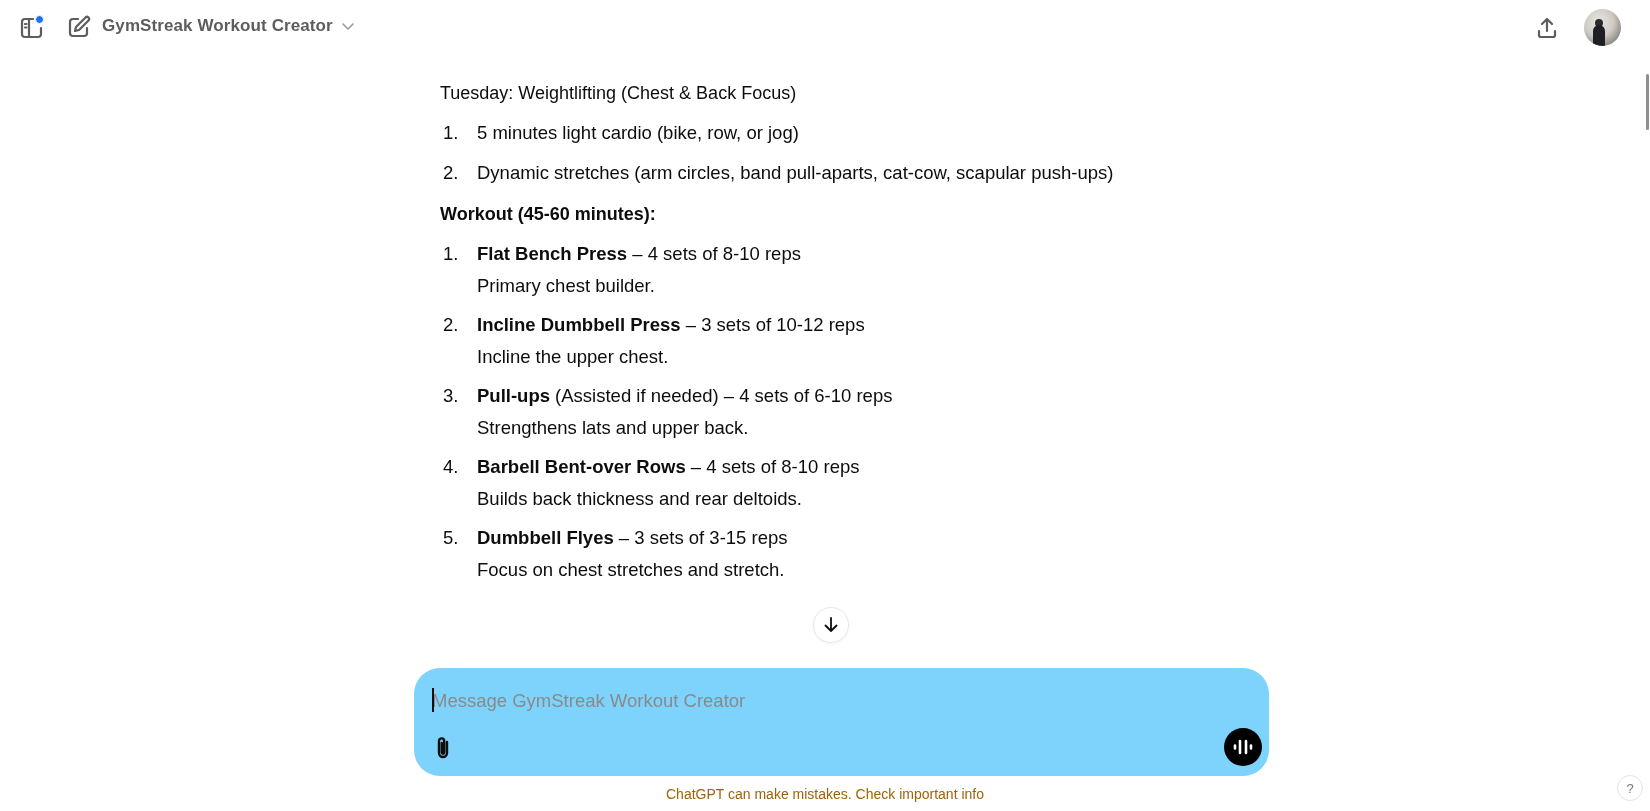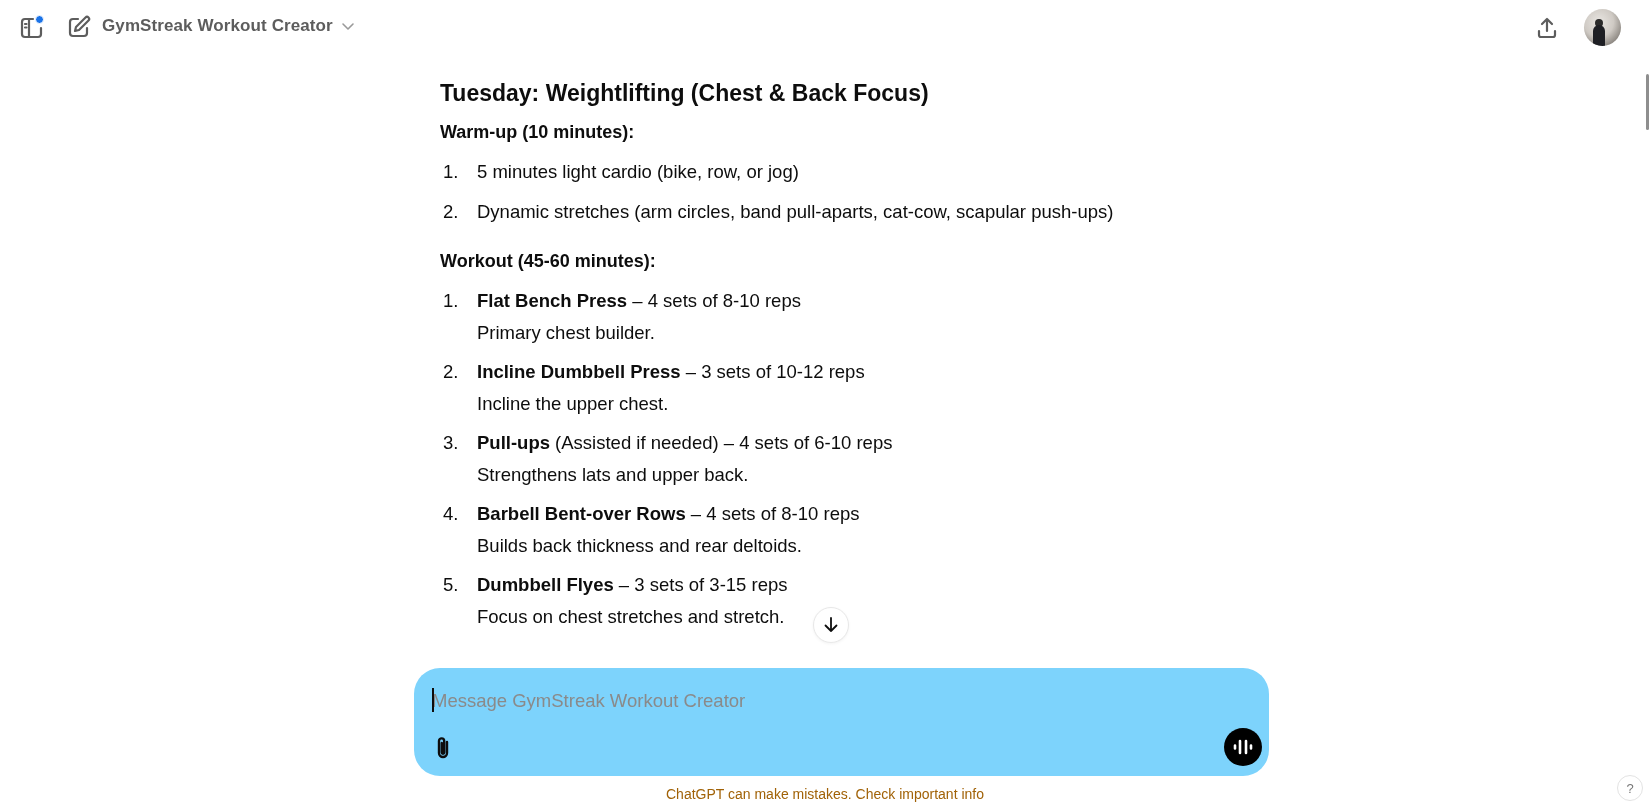--- a/index.html
+++ b/index.html
@@ -15,27 +15,27 @@
     .title-text { font-size: 17px; font-weight: bold; color: #5d5d5d; letter-spacing: 0.1px; }
     .share { left: 1533px; top: 14px; width: 28px; height: 28px; }
     .avatar { position: absolute; left: 1584px; top: 9px; width: 37px; height: 37px; border-radius: 50%; overflow: hidden;
       background: radial-gradient(circle at 40% 35%, #e9e6e2 0%, #cfcac4 45%, #8f8a84 75%, #3c3a38 100%); cursor: pointer; }
     .avatar .figure { position: absolute; left: 9px; top: 16px; width: 12px; height: 22px; background: #1e1f24; border-radius: 6px 6px 0 0; }
     .avatar .head { position: absolute; left: 11px; top: 10px; width: 8px; height: 8px; background: #2a2a2a; border-radius: 50%; }
 
     .scrollbar { position: absolute; left: 1646px; top: 74px; width: 3px; height: 56px; background: #8e8e8e; border-radius: 2px; }
 
     .content { position: absolute; left: 440px; top: 80px; width: 720px; }
-    .h-day { font-size: 23px; font-weight: bold; line-height: 26px; margin-bottom: 13px; }
+    .h-day { font-size: 18px; font-weight: normal; line-height: 26px; margin-bottom: 13px; }
     .h-sec { font-size: 18px; font-weight: bold; line-height: 26px; }
     .list { list-style: none; }
     .li { position: relative; padding-left: 37px; font-size: 18.5px; line-height: 26px; }
     .li .num { position: absolute; left: 3px; top: 0; }
     .warm .li { margin-top: 14px; }
-    .sec2 { margin-top: 23px; }
+    .sec2 { margin-top: 15px; }
     .work .li { margin-top: 13px; }
     .work .li:first-child { margin-top: 14px; }
     .li .bold { font-weight: bold; margin-top: 40px; }
     .li .note { display: block; margin-top: 6px; }
 
     .scroll-down { position: absolute; left: 813px; top: 607px; width: 36px; height: 36px; border-radius: 50%; background: #fff; border: 1px solid #e8e8e8;
       box-shadow: 0 1px 3px rgba(0,0,0,0.05); display: flex; align-items: center; justify-content: center; cursor: pointer; }
 
     .composer-fade { position: absolute; left: 420px; top: 640px; width: 850px; height: 30px; background: linear-gradient(rgba(255,255,255,0), #fff); }
     .composer { position: absolute; left: 414px; top: 668px; width: 855px; height: 108px; background: #7dd3fc; border-radius: 26px; }
@@ -84,21 +84,20 @@
     <span class="head"></span>
     <span class="figure"></span>
   </div>
 </div>
 
 <div class="scrollbar"></div>
 
 <div class="content">
   <div class="h-day">Tuesday: Weightlifting (Chest &amp; Back Focus)</div>
 
-  <div class="h-sec">Warm-up (10 minutes):</div>
   <ol class="list warm">
     <li class="li">
       <span class="num">1.</span>
       <span>5 minutes light cardio (bike, row, or jog)</span>
     </li>
     <li class="li">
       <span class="num">2.</span>
       <span>Dynamic stretches (arm circles, band pull-aparts, cat-cow, scapular push-ups)</span>
     </li>
   </ol>

